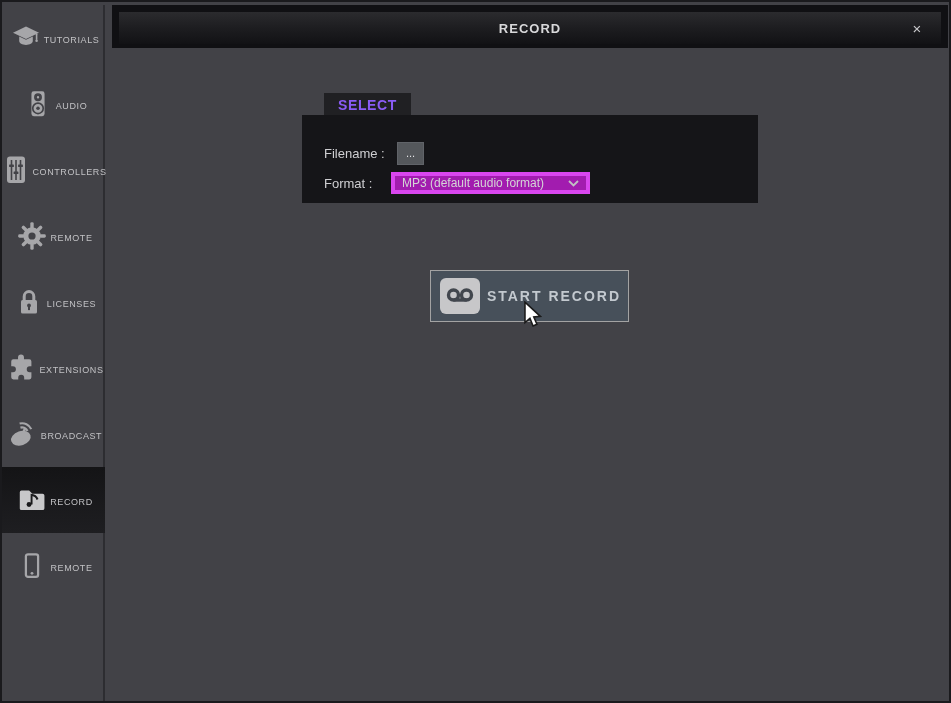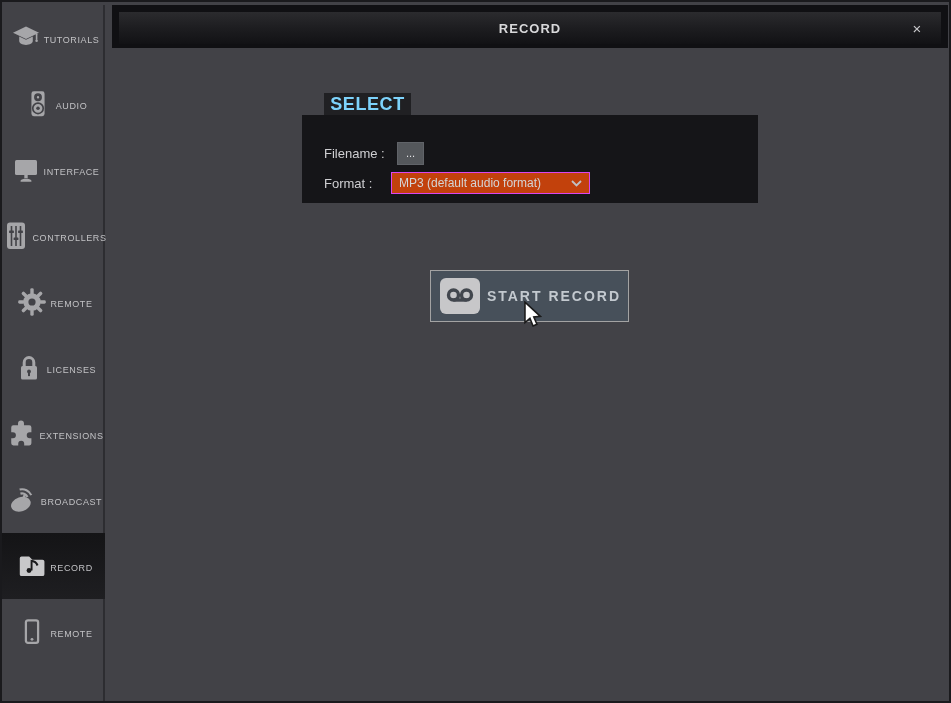--- a/index.html
+++ b/index.html
@@ -44,42 +44,42 @@
   .side-item svg { display:block; }
   .g  { fill:#a6a6a9; }
   .selected .g { fill:#c8c8ca; }
   .bgc { fill:#424247; }
   .selected .bgc { fill:#1a1a1c; }
   .gs { stroke:#a6a6a9; fill:none; }
   
   .tab {
     position:absolute; left:322px; top:91px; width:87px; height:23px;
     background:#202023; display:flex; align-items:center; justify-content:center;
-    color:#7dd3fc; font-size:18px; font-weight:bold; letter-spacing:0.6px;
+    color:#8b5cf6; font-size:14px; font-weight:bold; letter-spacing:0.6px;
   }
   .panel {
     position:absolute; left:300px; top:113px; width:456px; height:88px;
     background:#151518;
   }
   .form-row { position:absolute; left:22px; display:flex; align-items:center; }
   .row-filename { top:27px; }
   .row-format  { top:57px; }
   .form-label { width:67px; color:#cfcfd2; font-size:13px; }
   .txt-input {
     width:306px; height:22px; background:#17171a; border:1px solid #546a85;
     color:#e8e8ea; font-size:12px; padding:0 6px; outline:none;
     font-family:"Liberation Sans", sans-serif;
   }
   .browse-btn {
     margin-left:6px; width:27px; height:23px; background:#54575b;
     border:1px solid #606368; color:#e2e2e4; font-size:11px; line-height:19px;
     text-align:center; cursor:default;
   }
   .select-box {
-    width:199px; height:22px; background:#c2410c; border:1px solid #d946ef;
+    width:199px; height:22px; background:#a21caf; border:4px solid #d946ef;
     color:#d4d4d6; font-size:12px; padding:0 7px; display:flex;
     align-items:center; justify-content:space-between; cursor:default;
   }
   .chevron { margin-left:8px; display:flex; align-items:center; }
   
   .start-btn {
     position:absolute; left:428px; top:268px; width:199px; height:52px;
     background:#47505a; border:1px solid #a3a3a3;
     display:flex; align-items:center; cursor:default;
   }
@@ -126,30 +126,20 @@
           <rect class="g" x="9" y="2.5" width="14" height="26.5" rx="2.5"></rect>
           <circle class="gs" cx="16" cy="8.8" r="2.2" stroke-width="1.8" stroke="#424247" style="stroke:#424247"></circle>
           <circle cx="16" cy="8.8" r="3.4" fill="none" stroke="#424247" stroke-width="1.6"></circle>
           <circle cx="16" cy="20.6" r="5.6" fill="none" stroke="#424247" stroke-width="1.8"></circle>
           <circle fill="#424247" cx="16" cy="20.6" r="1.9"></circle>
         </svg>
       </span>
       <span class="lbl">AUDIO</span>
     </div>
 
-    <div class="side-item">
-      <span class="ic">
-        <svg width="36" height="32" viewBox="0 0 32 32">
-          <rect class="g" x="5" y="6" width="22" height="15" rx="1.5"></rect>
-          <rect class="g" x="14.3" y="21" width="3.4" height="3.2"></rect>
-          <path class="g" d="M10.5 26.8 c1.4-2.6 9.6-2.6 11 0 q0.5 1-0.8 1 h-9.4 q-1.3 0-0.8-1 z"></path>
-        </svg>
-      </span>
-      <span class="lbl">INTERFACE</span>
-    </div>
 
     <div class="side-item">
       <span class="ic">
         <svg width="32" height="34" viewBox="0 0 32 32">
           <rect class="g" x="7" y="2.5" width="18" height="26.5" rx="3"></rect>
           <rect fill="#424247" x="10.7" y="6" width="1.6" height="20"></rect>
           <rect fill="#424247" x="15.2" y="6" width="1.6" height="20"></rect>
           <rect fill="#424247" x="19.7" y="6" width="1.6" height="20"></rect>
           <rect fill="#424247" x="9.1" y="10.5" width="4.8" height="2.6" rx="0.6"></rect>
           <rect fill="#424247" x="13.6" y="17.5" width="4.8" height="2.6" rx="0.6"></rect>

